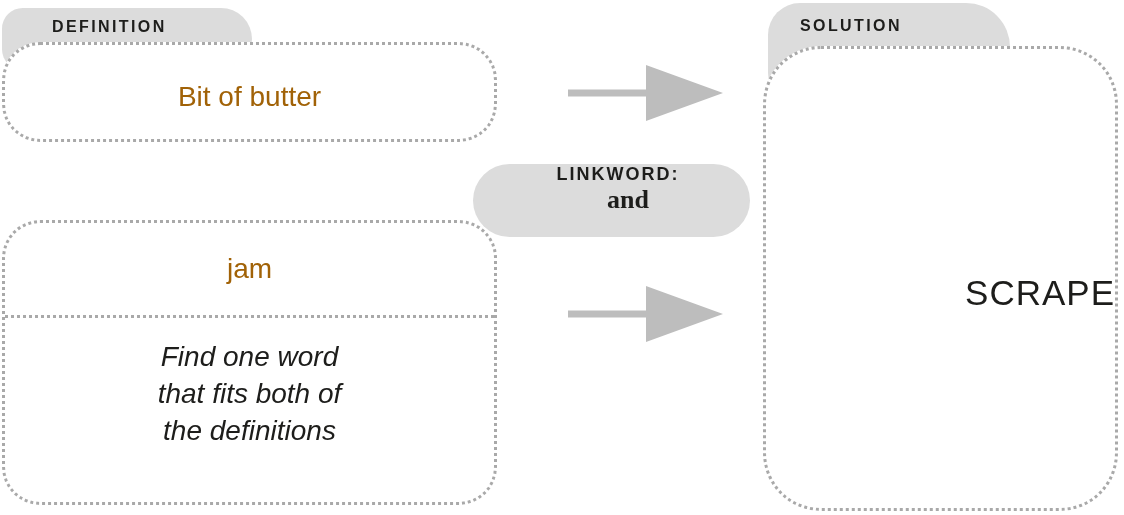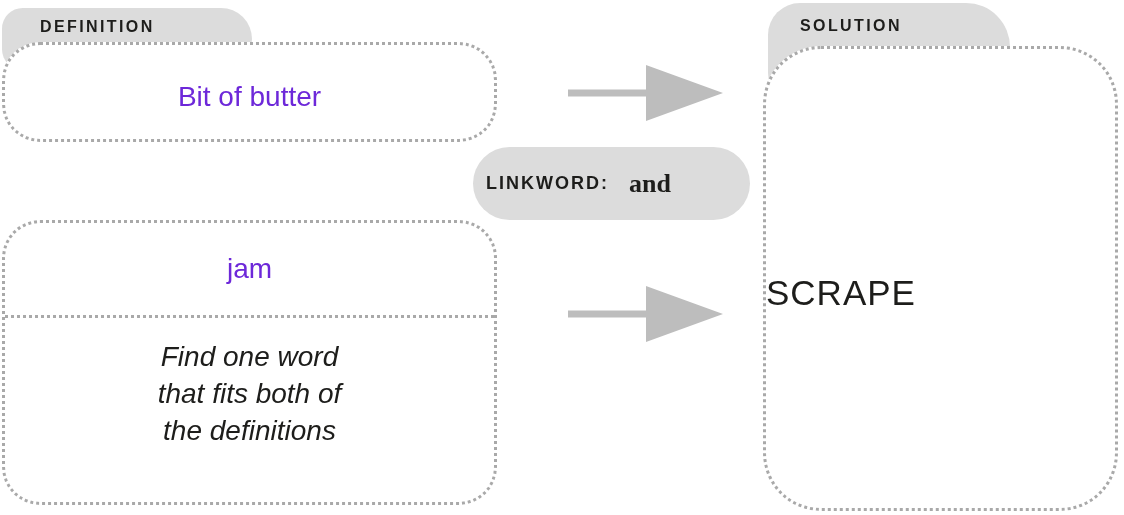--- a/index.html
+++ b/index.html
@@ -20,21 +20,21 @@
     z-index: 1;
     box-sizing: border-box;
     font-weight: bold;
     font-size: 16px;
     letter-spacing: 2.4px;
     line-height: 1;
   }
   .tab-def1 {
     left: 2px; top: 8px; width: 250px; height: 62px;
     border-radius: 28px 42px 42px 28px;
-    padding: 11px 0 0 38px;
+    padding: 11px 0 0 50px;
   }
   .tab-def2 {
     left: 2px; top: 178px; width: 396px; height: 64px;
     border-radius: 28px 42px 42px 28px;
     padding: 15px 0 0 38px;
   }
   .tab-solution {
     left: 768px; top: 3px; width: 242px; height: 102px;
     border-radius: 32px 44px 44px 32px;
     padding: 15px 0 0 32px;
@@ -65,51 +65,52 @@
     display: flex; align-items: center; justify-content: center;
   }
   .box-def2-bottom {
     flex: 1;
     display: flex; flex-direction: column; align-items: center;
     padding-top: 20px;
   }
   .box-solution {
     left: 763px; top: 46px; width: 355px; height: 465px;
     border-radius: 58px;
-    display: flex; align-items: center; justify-content: flex-start;
+    display: flex; align-items: center; justify-content: flex-end;
     padding-top: 28px;
   }
 
   .body-text {
     font-size: 28px;
     line-height: 1.2;
-    color: #6d28d9;
+    color: #a16207;
   }
   .instruction-text {
     font-size: 28px;
     line-height: 37px;
     text-align: center;
     white-space: pre-line;
     font-style: italic;
   }
   .solution-text {
     font-size: 35px;
     letter-spacing: 1px;
   }
 
   
   .linkword-pill {
     position: absolute;
-    left: 473px; top: 147px; width: 277px; height: 73px;
+    left: 473px; top: 164px; width: 277px; height: 73px;
     background: #dcdcdc;
     border-radius: 37px;
     z-index: 2;
     display: flex; align-items: center;
     padding-left: 13px;
     box-sizing: border-box;
+    flex-direction: column;
   }
   .linkword-label {
     font-weight: bold;
     font-size: 18px;
     letter-spacing: 2px;
   }
   .linkword-word {
     font-family: "Liberation Serif", serif;
     font-weight: bold;
     font-size: 26px;

